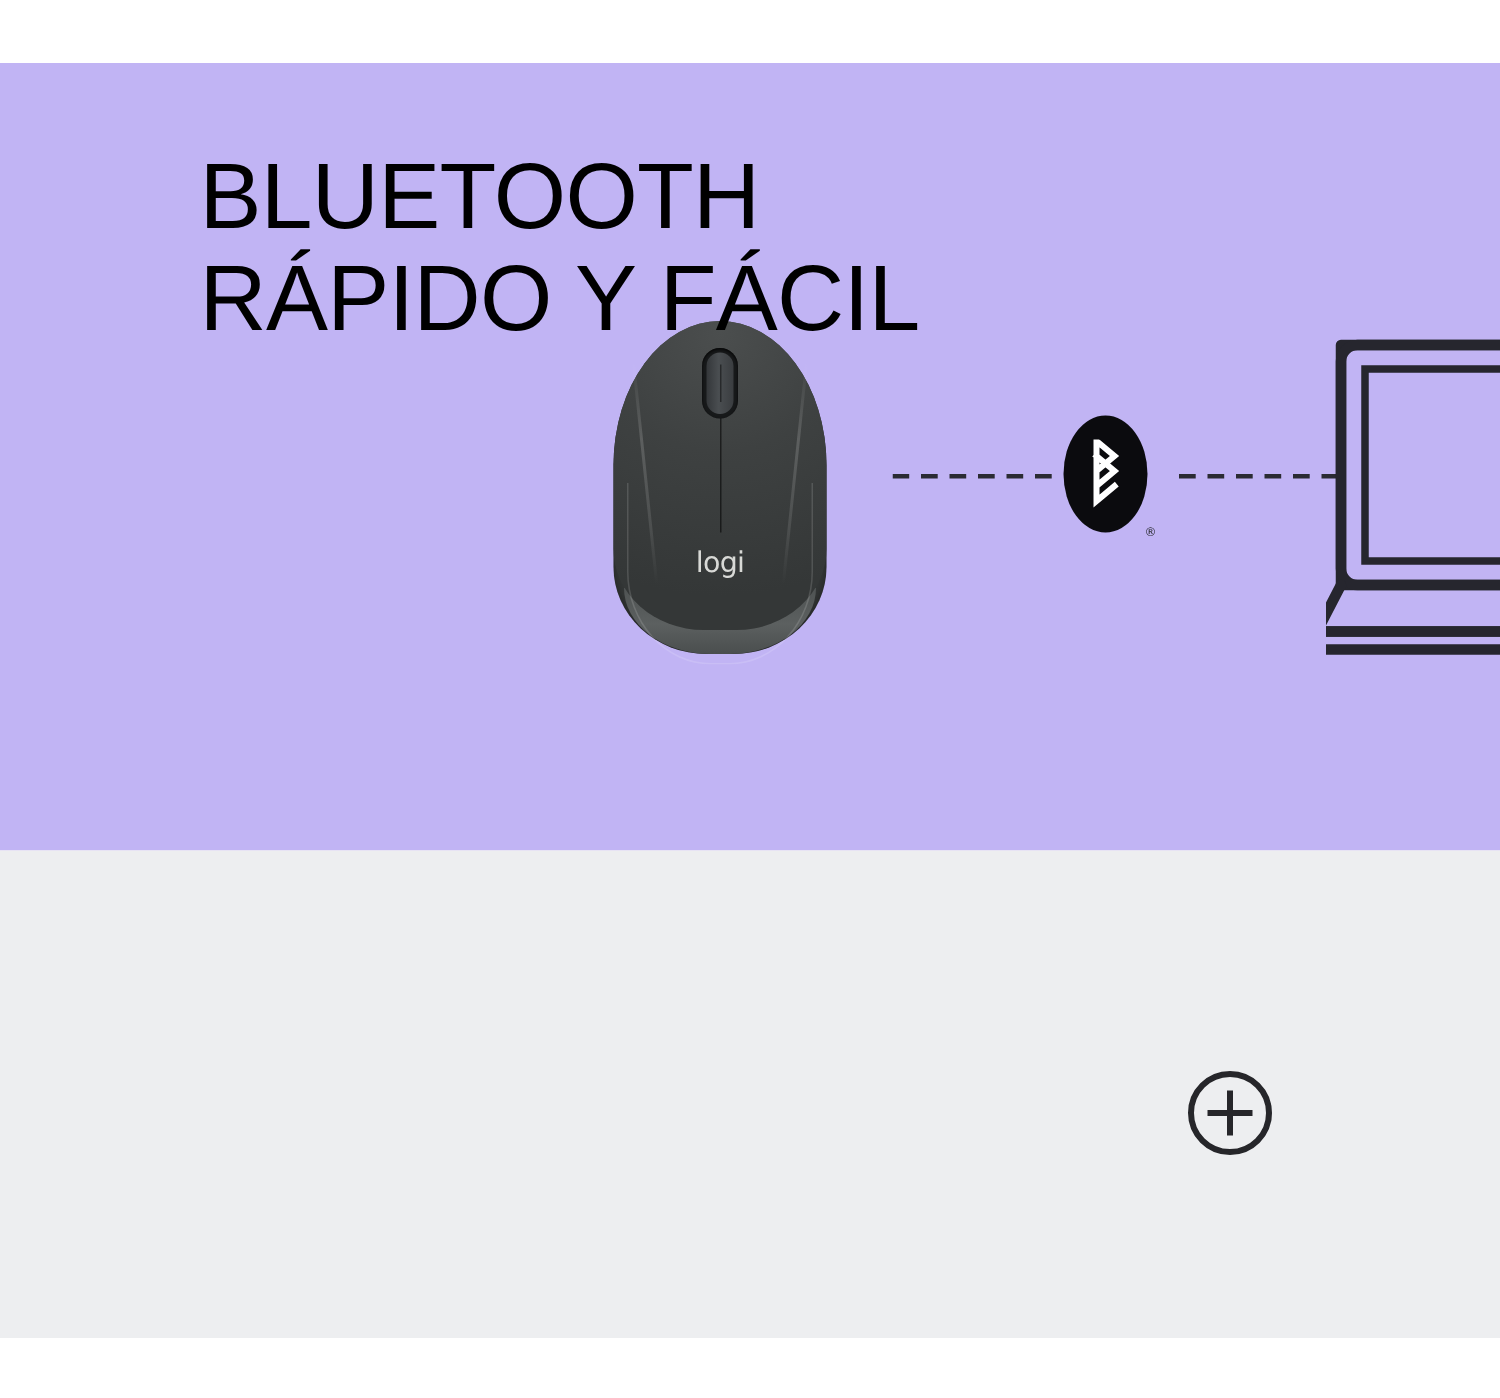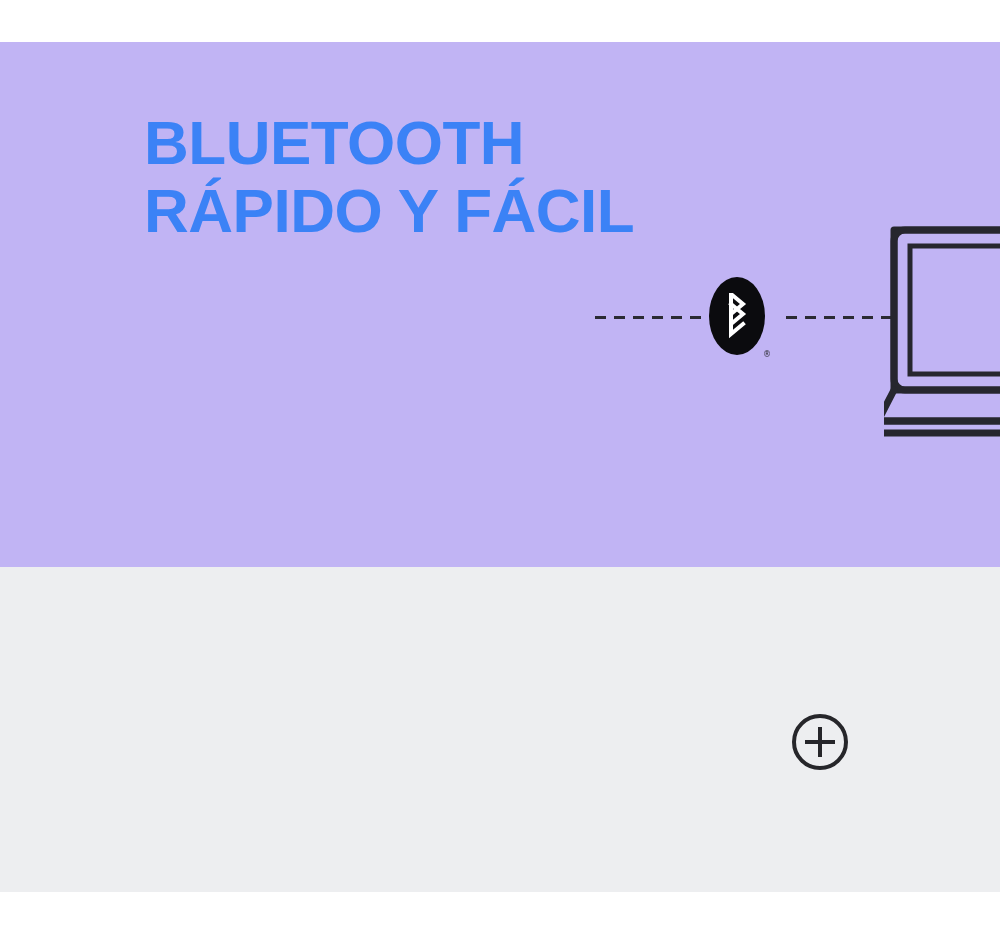--- a/index.html
+++ b/index.html
@@ -210,24 +210,24 @@
     position: absolute;
     left: 0;
     top: 0;
     right: 0;
     bottom: 0;
   }
   .headline {
     position: absolute;
     left: 133px;
     top: 98px;
-    margin: 11px;
-    color: #3b82f6;
+    margin: 0;
+    color: #000000;
     font-family: "Liberation Sans", sans-serif;
-    font-weight: 700;
+    font-weight: 400;
     font-size: 62px;
     line-height: 1.1;
     letter-spacing: -0.5px;
     white-space: pre-line;
   }
   .plus-btn {
     position: absolute;
     left: 789px;
     top: 711px;
     width: 62px;
@@ -235,20 +235,36 @@
     cursor: pointer;
   }
 </style>
 </head>
 <body>
 
 <div class="page">
 
   <div class="hero">
 
+    <div class="mouse">
+      <div class="mouse-body"></div>
+      <div class="mouse-base"></div>
+      <div class="mouse-shell">
+        <div class="seam-left"></div>
+        <div class="seam-right"></div>
+        <div class="seam-arc"></div>
+        <div class="button-split"></div>
+        <div class="wheel-slot">
+          <div class="wheel">
+            <div class="wheel-line"></div>
+          </div>
+        </div>
+        <div class="logi">logi</div>
+      </div>
+    </div>
 
     <div class="dash dash-left"></div>
 
     <div class="bt-badge">
       <div class="bt-pill"></div>
       <svg class="bt-rune" viewBox="0 0 30 46">
         <path d="M9 11 L21 21 L9 31 L9 1 L21 11 L9 21 L9 41 L21 31" fill="none" stroke="#ffffff" stroke-width="4" stroke-linecap="square" stroke-linejoin="miter"></path>
       </svg>
       <div class="bt-reg">®</div>
     </div>

